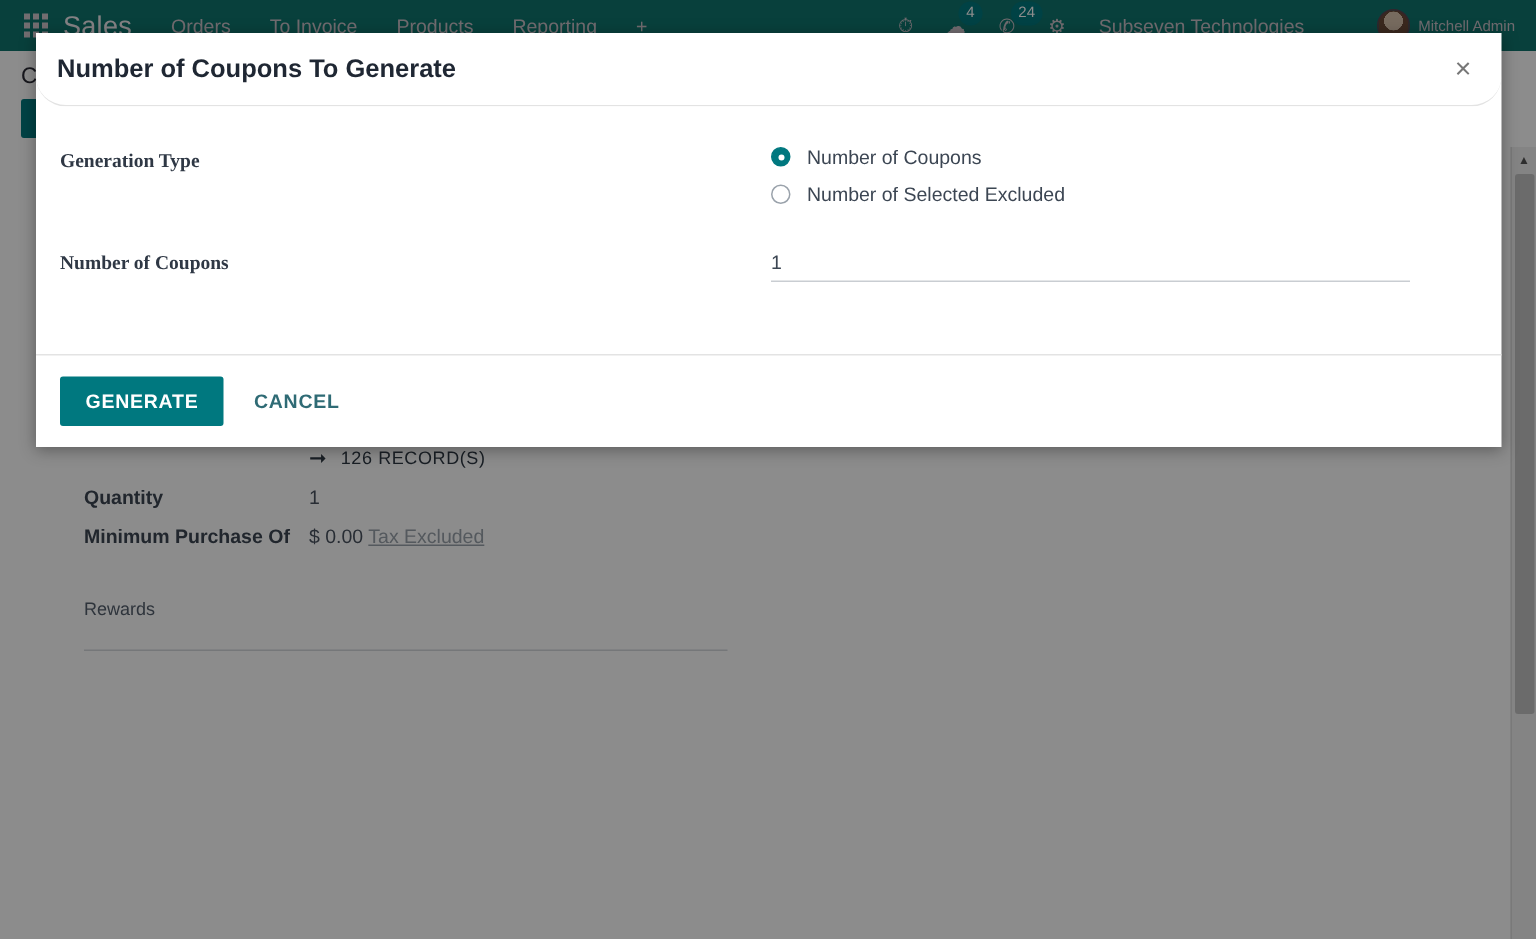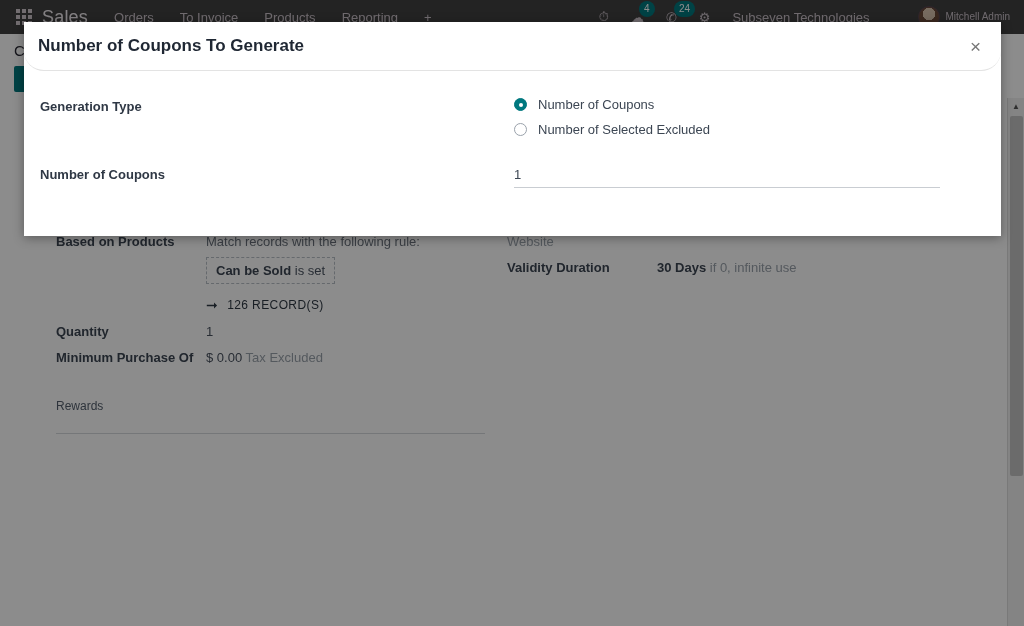--- a/index.html
+++ b/index.html
@@ -9,21 +9,21 @@
     overflow: hidden;
     font-family: "Liberation Sans", sans-serif;
     background: #ffffff;
   }
 
   #app { position: relative; width: 1024px; height: 626px; overflow: hidden; }
 
   
   .navbar {
     position: absolute; top: 0; left: 0; right: 0; height: 34px;
-    background: #404040; display: flex; align-items: center;
+    background: #0f766e; display: flex; align-items: center;
     padding: 0 8px; color: #d8d0d6; font-size: 13px; z-index: 1;
   }
   .apps-grid { width: 16px; height: 16px; display: grid;
     grid-template-columns: repeat(3, 4px); grid-template-rows: repeat(3, 4px);
     gap: 2px; margin: 0 10px 0 8px; }
   .apps-grid i { background: #cfc6cd; display: block; width: 4px; height: 4px; }
   .brand { font-size: 18px; color: #f1ecf0; margin-right: 26px; letter-spacing: .2px; }
   .nav-item { font-size: 13px; color: #cdc3cb; margin-right: 26px; white-space: nowrap; }
   .nav-spacer { flex: 1; }
   .nav-right { display: flex; align-items: center; gap: 22px; padding-right: 6px; }
@@ -63,21 +63,21 @@
   .col { width: 50%; padding-right: 22px; }
   .sec-head {
     font-size: 12px; color: #55606e; padding-bottom: 6px;
     border-bottom: 1px solid #d6d9dd; margin-bottom: 12px; letter-spacing: .1px;
   }
   .frow { display: flex; margin-bottom: 11px; font-size: 13px; align-items: flex-start; }
   .flabel { width: 150px; flex: none; font-weight: bold; color: #3c4653; }
   .flabel.muted { font-weight: normal; color: #9aa2ab; }
   .fval { color: #4a5360; }
   .fval .strong { color: #3c4653; font-weight: bold; }
-  .fval .hint { color: #9aa2ab; }
+  .fval .hint { color: #9aa2ab; text-decoration: underline; }
   .rule-line { margin-bottom: 8px; color: #6a727c; }
   .rule-chip {
     display: inline-block; border: 1px dashed #b9bfc6; padding: 5px 9px;
     font-size: 13px; color: #3c4653; background: transparent;
   }
   .rule-chip b { font-weight: bold; }
   .rule-chip span { font-weight: normal; color: #4a5360; }
   .records-link {
     margin-top: 13px; font-size: 12px; color: #2f3944;
     letter-spacing: .4px; display: flex; align-items: center; gap: 9px;
@@ -118,21 +118,21 @@
   }
   .modal-title { font-size: 17px; font-weight: bold; color: #1f2733; }
   .modal-close {
     background: none; border: none; font-size: 19px; color: #777;
     cursor: pointer; line-height: 1; padding: 0 2px;
   }
   .modal-body { padding: 26px 16px 30px 16px; min-height: 144px; }
   .mrow { display: flex; align-items: flex-start; margin-bottom: 18px; }
   .mlabel {
     width: 474px; flex: none; font-size: 13px; font-weight: bold;
-    color: #2f3845; padding-top: 2px;
+    color: #2f3845; padding-top: 2px; font-family: Liberation Serif, serif;
   }
   .mfield { flex: 1; padding-right: 38px; }
   .radio-opt { display: flex; align-items: center; margin-bottom: 10px; }
   .radio {
     width: 13px; height: 13px; border-radius: 50%; flex: none;
     border: 1px solid #9aa2ab; background: #fff; margin-right: 11px; position: relative;
   }
   .radio.on { border: 1px solid #00787f; background: #00787f; }
   .radio.on::after {
     content: ""; position: absolute; top: 3.5px; left: 3.5px;
@@ -297,15 +297,19 @@
       </div>
 
       <div class="mrow">
         <div class="mlabel">Number of Coupons</div>
         <div class="mfield">
           <input class="uline-input" type="text" value="1" style="">
         </div>
       </div>
     </div>
 
+    <div class="modal-footer">
+      <button class="btn-generate">GENERATE</button>
+      <button class="btn-cancel">CANCEL</button>
+    </div>
   </div>
 
 </div>
 
 </body></html>

